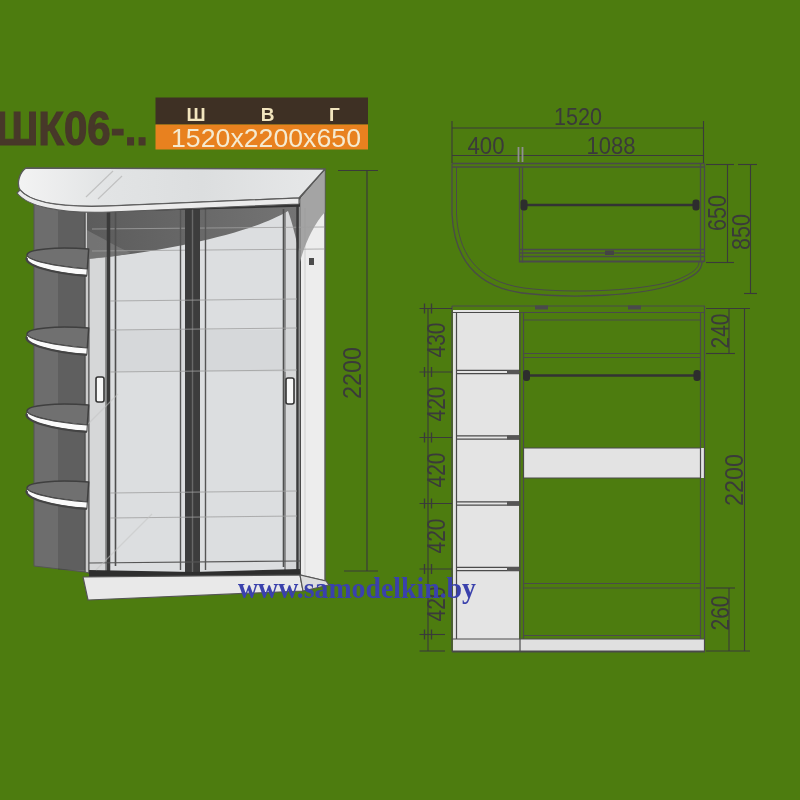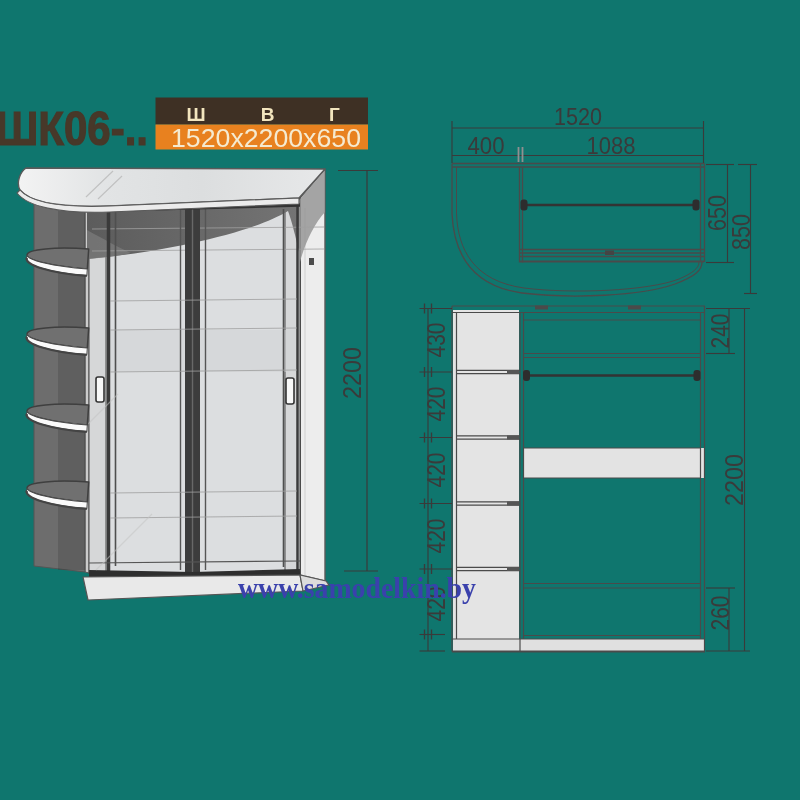--- a/index.html
+++ b/index.html
@@ -1,16 +1,16 @@
 <!DOCTYPE html>
 <html><head>
 <meta charset="utf-8">
 <style>
   html,body{margin:0;padding:0;background:#ffffff;}
-  #page{width:800px;height:800px;position:relative;background:#0f766e;font-family:"Liberation Sans",sans-serif;}
+  #page{width:800px;height:800px;position:relative;background:#4d7c0f;font-family:"Liberation Sans",sans-serif;}
   svg{position:absolute;top:0;left:0;}
   text{fill:#3a3a3a;}
 </style>
 </head>
 <body>
 <div id="page">
 <svg width="800" height="800" viewBox="0 0 800 800">
   <defs>
     <linearGradient id="swg" x1="0" y1="0" x2="1" y2="0">
       <stop offset="0" stop-color="#5c5c5c"></stop>

